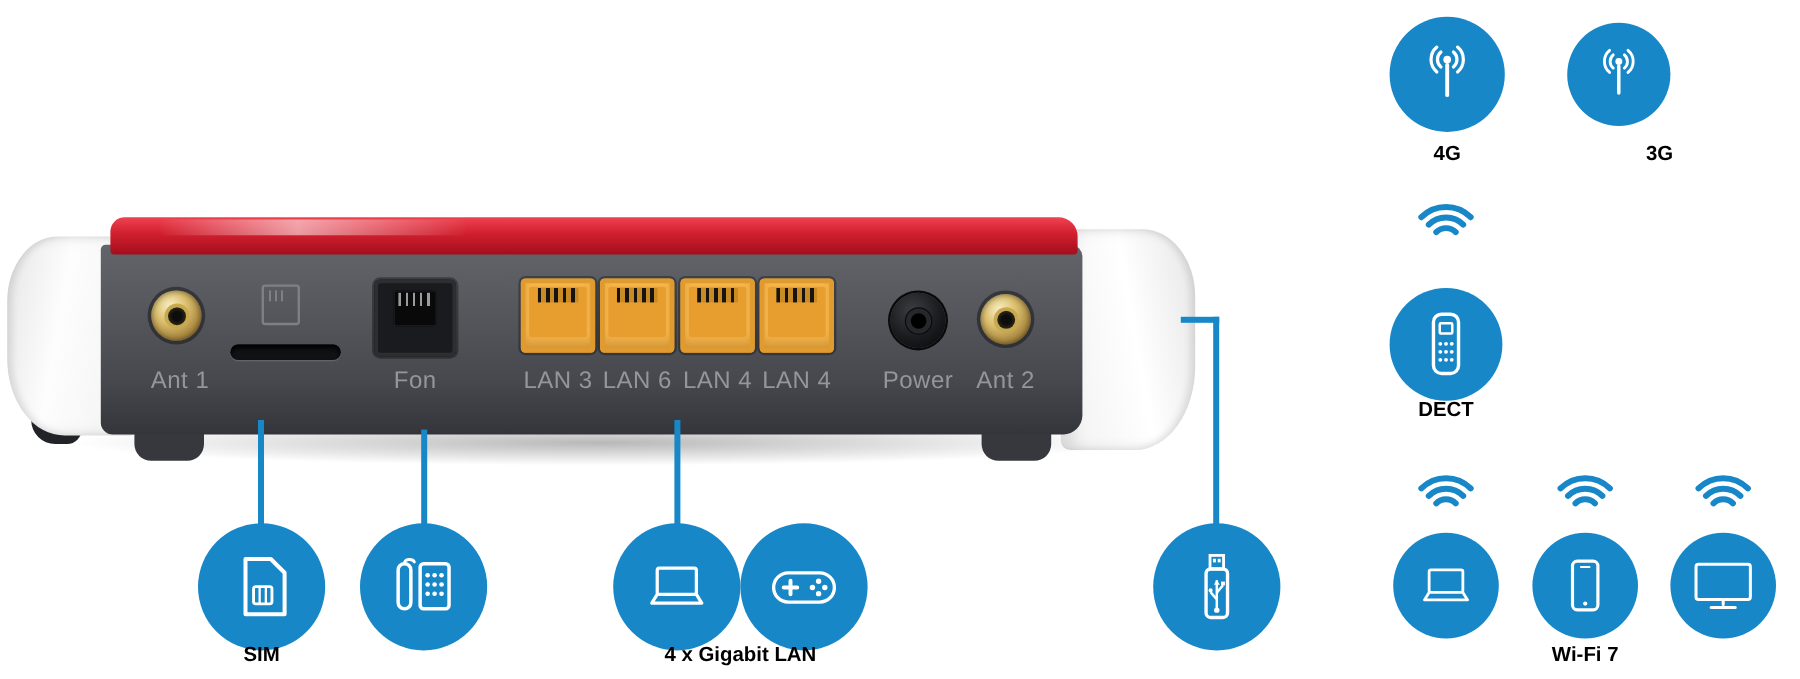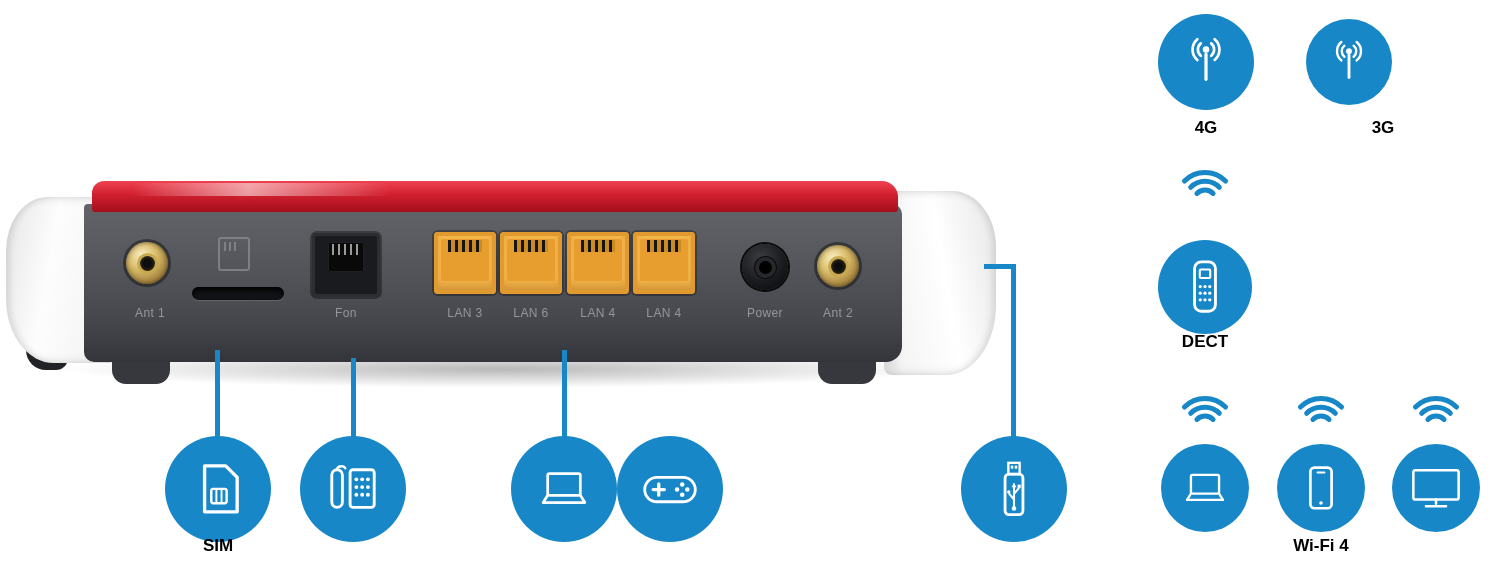--- a/index.html
+++ b/index.html
@@ -55,21 +55,21 @@
     background:repeating-linear-gradient(90deg,#17130e 0 3px,#c98b24 3px 7px);}
   .lan-1{left:434px;} .lan-2{left:500px;} .lan-3{left:567px;} .lan-4{left:633px;}
 
   .power-conn{left:742px;top:244px;width:46px;height:46px;border-radius:50%;
     background:radial-gradient(circle at 40% 32%,#3c3d41 0%,#1a1b1e 55%,#070708 100%);
     box-shadow:0 0 0 2px #0a0a0a;}
   .power-conn::after{content:"";position:absolute;left:50%;top:50%;width:13px;height:13px;margin:-6.5px 0 0 -6.5px;
     border-radius:50%;background:#000;box-shadow:0 0 0 4px #27282c, 0 0 0 5px #0b0b0c;}
 
   .port-label{top:306px;width:90px;text-align:center;color:var(--port-label,#94969b);
-    font-size:12px;letter-spacing:.4px;}
+    font-size:20px;letter-spacing:.4px;}
 
   
   .cline{background:var(--accent,#1787c8);}
   .bcircle{border-radius:50%;background:var(--accent,#1787c8);display:flex;align-items:center;justify-content:center;}
   .wifi-arcs{color:var(--accent,#1787c8);}
   .feat-label{font-weight:bold;font-size:17px;color:var(--feature-label,#000);text-align:center;}
   .ic{display:block;}
 </style>
 </head>
 <body>
@@ -162,20 +162,21 @@
       <rect x="7.5" y="15" width="19" height="43" rx="4" fill="none" stroke="#fff" stroke-width="3"></rect>
       <path d="M17 51 V25 M17 42 L11.5 35.5 M17 36 L22.5 29.5" fill="none" stroke="#fff" stroke-width="2.2"></path>
       <circle cx="17" cy="51.5" r="2.4" fill="#fff"></circle>
       <circle cx="11.5" cy="34" r="1.8" fill="#fff"></circle>
       <rect x="20.8" y="26.2" width="3.4" height="3.4" fill="#fff"></rect>
       <path d="M17 24.5 l-2.6 4.4 h5.2 z" fill="#fff"></path>
     </svg>
   </div>
 
   <div class="abs feat-label" style="left:158px;top:536px;width:120px">SIM</div>
+  <div class="abs feat-label" style="left:507px;top:536px;width:220px">4 x Gigabit LAN</div>
 
   <div class="abs bcircle" style="left:1158px;top:14px;width:96px;height:96px">
     <svg class="ic" width="54" viewBox="0 0 60 56">
       <circle cx="30" cy="14" r="3.6" fill="#fff"></circle>
       <path d="M30 19 V47" stroke="#fff" stroke-width="3.6" stroke-linecap="round"></path>
       <path d="M24.2 7.1 A9 9 0 0 0 24.2 20.9 M20.4 2.5 A15 15 0 0 0 20.4 25.5 M35.8 7.1 A9 9 0 0 1 35.8 20.9 M39.6 2.5 A15 15 0 0 1 39.6 25.5" fill="none" stroke="#fff" stroke-width="3" stroke-linecap="round"></path>
     </svg>
   </div>
   <div class="abs bcircle" style="left:1306px;top:19px;width:86px;height:86px">
     <svg class="ic" width="48" viewBox="0 0 60 56">
@@ -247,15 +248,15 @@
       <path d="M13 8.5 h8" stroke="#fff" stroke-width="2" stroke-linecap="round"></path>
       <circle cx="17" cy="43" r="2" fill="#fff"></circle>
     </svg>
   </div>
   <div class="abs bcircle" style="left:1392px;top:444px;width:88px;height:88px">
     <svg class="ic" width="52" viewBox="0 0 62 52">
       <rect x="4" y="5" width="54" height="35" rx="2.5" fill="none" stroke="#fff" stroke-width="3"></rect>
       <path d="M31 40 v5 M19 48 h24" stroke="#fff" stroke-width="3" stroke-linecap="round"></path>
     </svg>
   </div>
-  <div class="abs feat-label" style="left:1231px;top:536px;width:180px">Wi-Fi 4</div>
+  <div class="abs feat-label" style="left:1231px;top:536px;width:180px">Wi-Fi 7</div>
 
 </div>
 
 </body></html>

